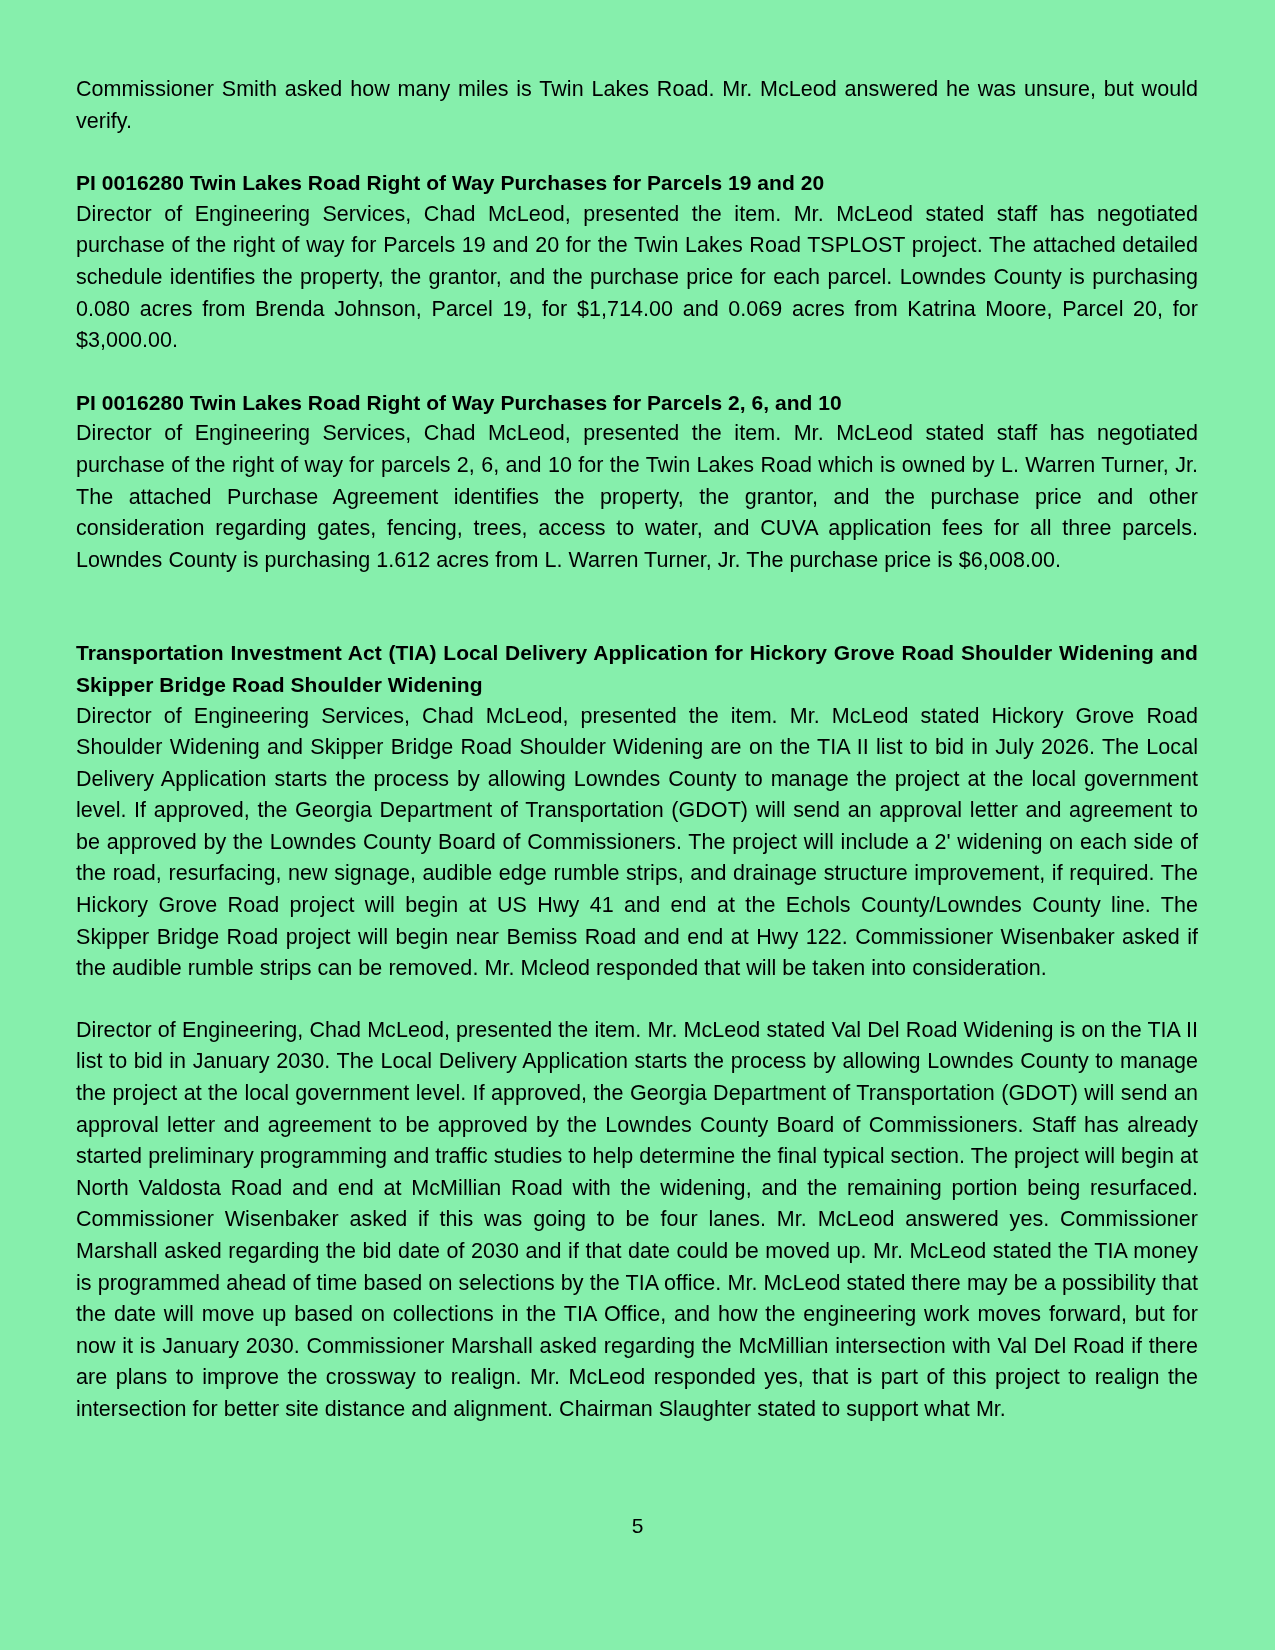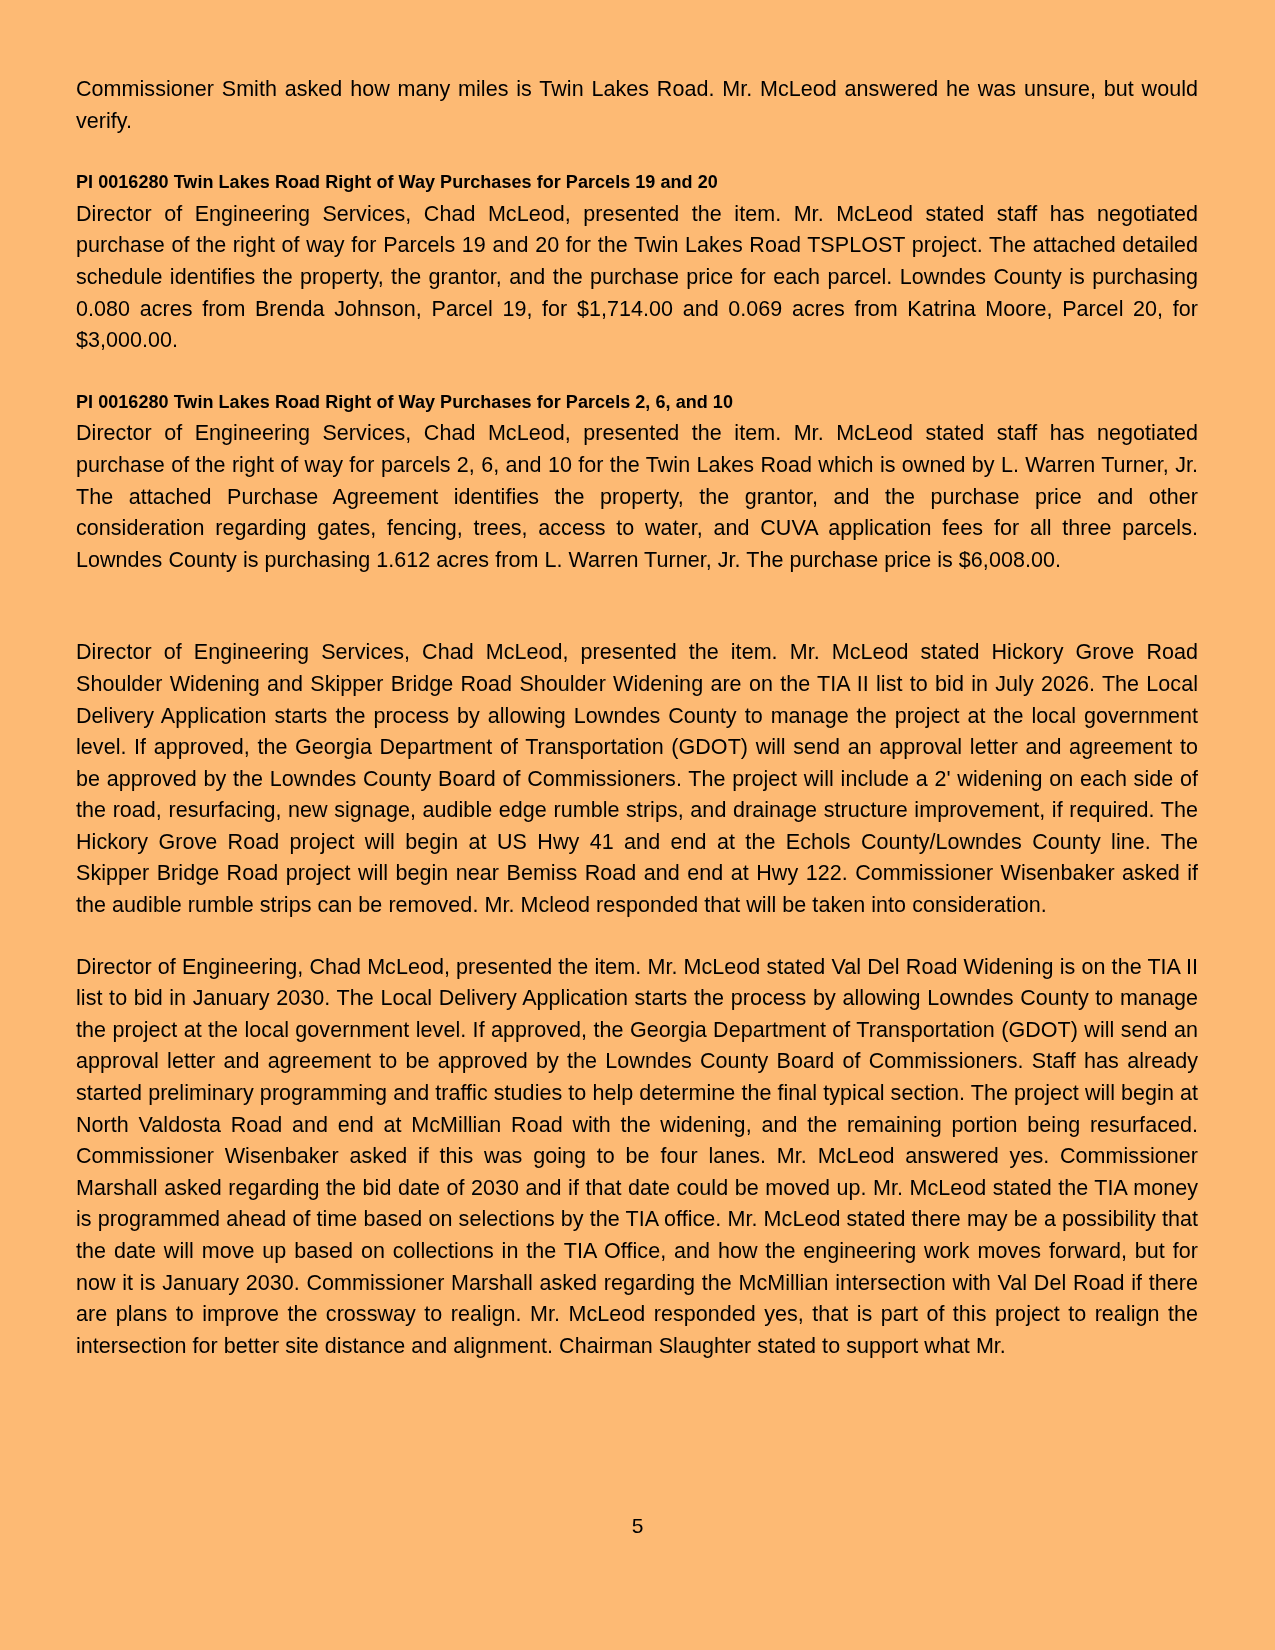--- a/index.html
+++ b/index.html
@@ -4,21 +4,21 @@
 <style>
   html, body {
     margin: 0;
     padding: 0;
     background: #ffffff;
   }
   .page {
     position: relative;
     width: 1275px;
     height: 1650px;
-    background: #fdba74;
+    background: #86efac;
     box-sizing: border-box;
     font-family: "Liberation Sans", sans-serif;
     color: #000000;
     overflow: hidden;
   }
   .content {
     position: absolute;
     left: 76px;
     top: 74px;
     width: 1122px;
@@ -27,21 +27,21 @@
     margin: 0;
     font-size: 21.5px;
     line-height: 31.6px;
     text-align: justify;
     text-justify: inter-word;
     color: #000;
     letter-spacing: 0.05px;
   }
   .heading {
     margin: 0;
-    font-size: 18px;
+    font-size: 21px;
     line-height: 31.6px;
     font-weight: bold;
     text-align: justify;
     text-justify: inter-word;
     letter-spacing: 0.05px;
   }
   .heading.nojust {
     text-align: left;
   }
   .gap-sm { height: 30px; }
@@ -73,20 +73,21 @@
     <p class="body-text">Director of Engineering Services, Chad McLeod, presented the item. Mr. McLeod stated staff has negotiated purchase of the right of way for Parcels 19 and 20 for the Twin Lakes Road TSPLOST project. The attached detailed schedule identifies the property, the grantor, and the purchase price for each parcel. Lowndes County is purchasing 0.080 acres from Brenda Johnson, Parcel 19, for $1,714.00 and 0.069 acres from Katrina Moore, Parcel 20, for $3,000.00.</p>
 
     <div class="gap-md"></div>
 
     <p class="heading nojust">PI 0016280 Twin Lakes Road Right of Way Purchases for Parcels 2, 6, and 10</p>
 
     <p class="body-text">Director of Engineering Services, Chad McLeod, presented the item. Mr. McLeod stated staff has negotiated purchase of the right of way for parcels 2, 6, and 10 for the Twin Lakes Road which is owned by L. Warren Turner, Jr. The attached Purchase Agreement identifies the property, the grantor, and the purchase price and other consideration regarding gates, fencing, trees, access to water, and CUVA application fees for all three parcels. Lowndes County is purchasing 1.612 acres from L. Warren Turner, Jr. The purchase price is $6,008.00.</p>
 
     <div class="gap-lg"></div>
 
+    <p class="heading">Transportation Investment Act (TIA) Local Delivery Application for Hickory Grove Road Shoulder Widening and Skipper Bridge Road Shoulder Widening</p>
 
     <p class="body-text">Director of Engineering Services, Chad McLeod, presented the item. Mr. McLeod stated Hickory Grove Road Shoulder Widening and Skipper Bridge Road Shoulder Widening are on the TIA II list to bid in July 2026. The Local Delivery Application starts the process by allowing Lowndes County to manage the project at the local government level. If approved, the Georgia Department of Transportation (GDOT) will send an approval letter and agreement to be approved by the Lowndes County Board of Commissioners. The project will include a 2' widening on each side of the road, resurfacing, new signage, audible edge rumble strips, and drainage structure improvement, if required. The Hickory Grove Road project will begin at US Hwy 41 and end at the Echols County/Lowndes County line. The Skipper Bridge Road project will begin near Bemiss Road and end at Hwy 122. Commissioner Wisenbaker asked if the audible rumble strips can be removed. Mr. Mcleod responded that will be taken into consideration.</p>
 
     <div class="gap-md"></div>
 
 
     <p class="body-text">Director of Engineering, Chad McLeod, presented the item. Mr. McLeod stated Val Del Road Widening is on the TIA II list to bid in January 2030. The Local Delivery Application starts the process by allowing Lowndes County to manage the project at the local government level. If approved, the Georgia Department of Transportation (GDOT) will send an approval letter and agreement to be approved by the Lowndes County Board of Commissioners. Staff has already started preliminary programming and traffic studies to help determine the final typical section. The project will begin at North Valdosta Road and end at McMillian Road with the widening, and the remaining portion being resurfaced. Commissioner Wisenbaker asked if this was going to be four lanes. Mr. McLeod answered yes. Commissioner Marshall asked regarding the bid date of 2030 and if that date could be moved up. Mr. McLeod stated the TIA money is programmed ahead of time based on selections by the TIA office. Mr. McLeod stated there may be a possibility that the date will move up based on collections in the TIA Office, and how the engineering work moves forward, but for now it is January 2030. Commissioner Marshall asked regarding the McMillian intersection with Val Del Road if there are plans to improve the crossway to realign. Mr. McLeod responded yes, that is part of this project to realign the intersection for better site distance and alignment. Chairman Slaughter stated to support what Mr.</p>
 
   </div>
 

